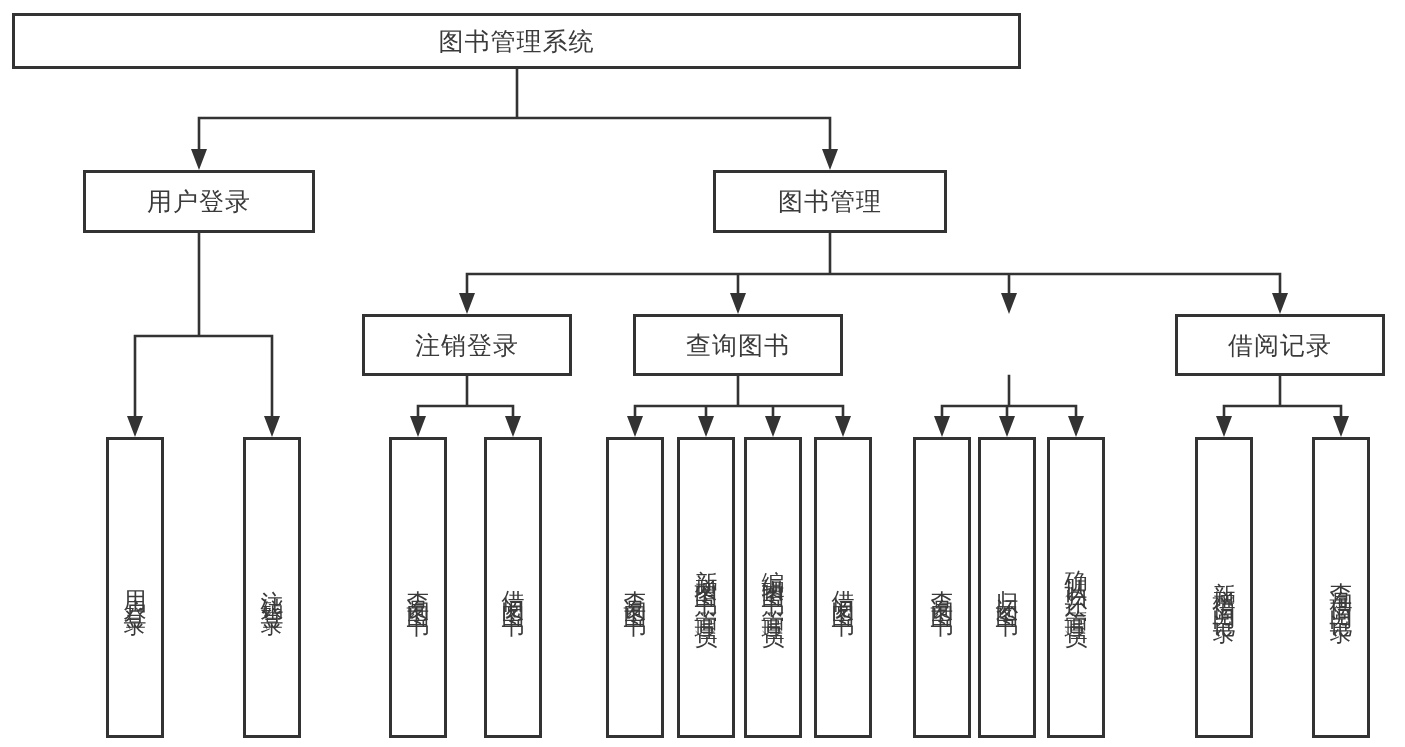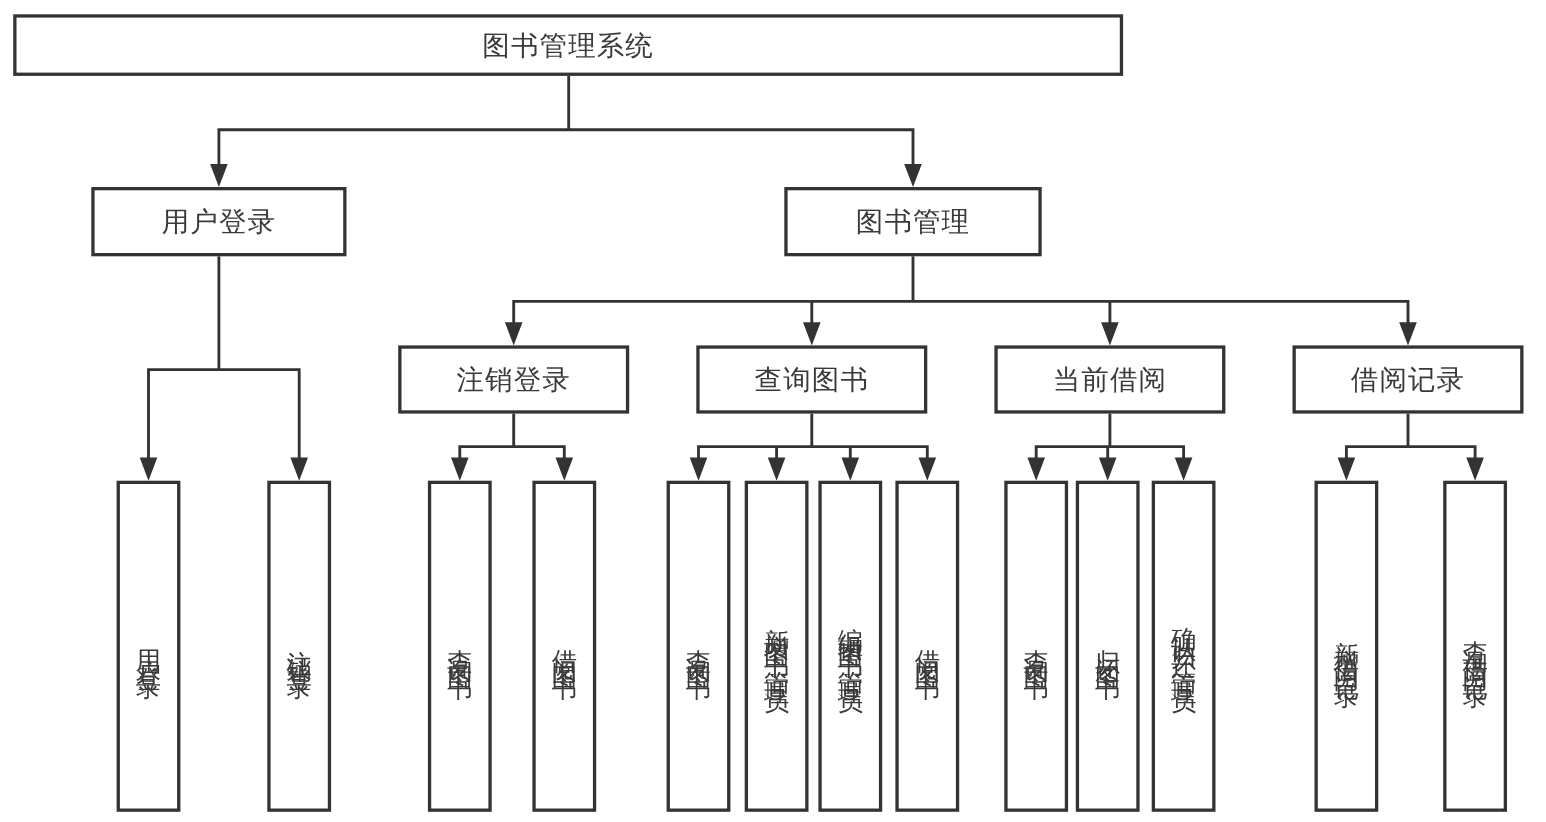--- a/index.html
+++ b/index.html
@@ -85,21 +85,20 @@
       M1216 416 L1232 416 L1224 437 Z   M1333 416 L1349 416 L1341 437 Z"></path>
   </svg>
 
   <div class="node h" style="left:12px;top:13px;width:1009px;height:56px">图书管理系统</div>
 
   <div class="node h" style="left:83px;top:170px;width:232px;height:63px">用户登录</div>
   <div class="node h" style="left:713px;top:170px;width:234px;height:63px">图书管理</div>
 
   <div class="node h" style="left:362px;top:314px;width:210px;height:62px">注销登录</div>
   <div class="node h" style="left:633px;top:314px;width:210px;height:62px">查询图书</div>
-  <div class="node h" style="left:904px;top:314px;width:210px;height:62px">当前借阅</div>
   <div class="node h" style="left:1175px;top:314px;width:210px;height:62px">借阅记录</div>
 
   <div class="node v" style="left:106px;top:437px;width:58px;height:301px">用户登录</div>
   <div class="node v" style="left:243px;top:437px;width:58px;height:301px">注销登录</div>
 
   <div class="node v" style="left:389px;top:437px;width:58px;height:301px">查询图书</div>
   <div class="node v" style="left:484px;top:437px;width:58px;height:301px">借阅图书</div>
 
   <div class="node v" style="left:606px;top:437px;width:58px;height:301px">查询图书</div>
   <div class="node v" style="left:677px;top:437px;width:58px;height:301px">新增图书（管理员）</div>

